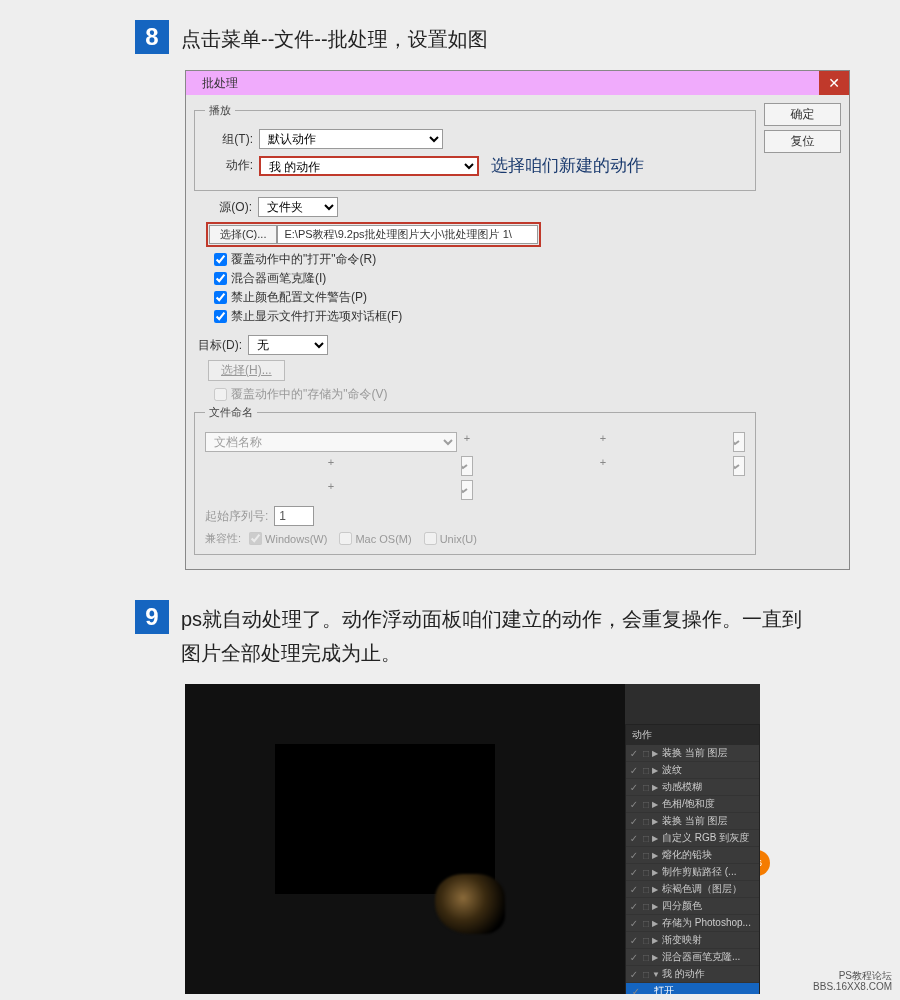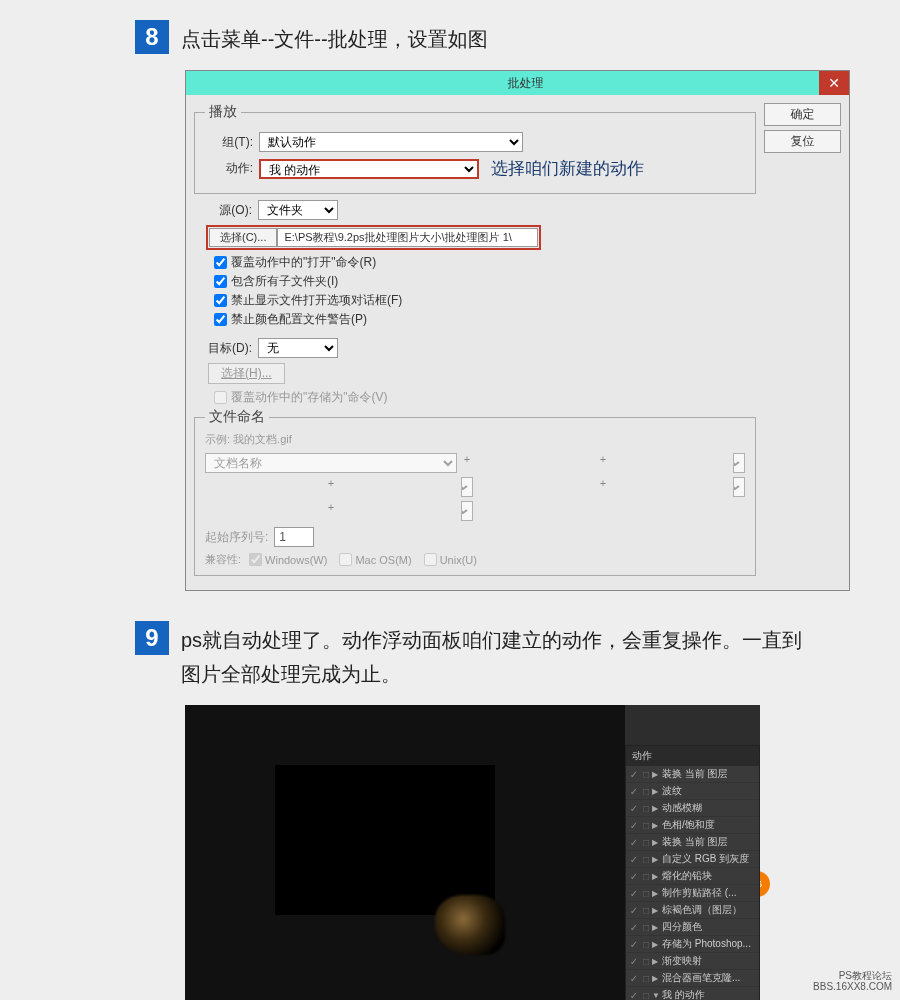--- a/index.html
+++ b/index.html
@@ -5,29 +5,29 @@
   * { box-sizing: border-box; margin: 0; padding: 0; }
   body { background: #eeeeee; font-family: "Microsoft YaHei", sans-serif; font-size: 14px; color: #333; }
   .page { width: 900px; margin: 0 auto; position: relative; padding-top: 20px; }
 
   .step { display: flex; align-items: flex-start; margin-bottom: 14px; padding: 0 10px; }
   .step-num { background: #1565c0; color: #fff; font-weight: bold; font-size: 24px; width: 34px; height: 34px; display: flex; align-items: center; justify-content: center; margin-right: 12px; flex-shrink: 0; margin-left: 125px;}
   .step-text { font-size: 20px; color: #222; line-height: 1.7; max-width: 640px; padding-top:2px;}
 
   .dialog-wrap { margin: 8px 0 30px 185px; width: 665px; }
   .dialog { background: #e8e8e8; border: 1px solid #888; font-size: 12px; }
-  .title-bar { background: #5eead4; height: 24px; display: flex; align-items: center; justify-content: center; position: relative; font-size: 12px; color: #333; padding-left: 16px;}
+  .title-bar { background: #f0abfc; height: 24px; display: flex; align-items: center; justify-content: flex-start; position: relative; font-size: 12px; color: #333; padding-left: 16px;}
   .close-x { position: absolute; right: 0; top: 0; width: 30px; height: 24px; background: #c0392b; color: #fff; display: flex; align-items: center; justify-content: center; font-size: 14px;}
   .dialog-body { display: flex; padding: 8px 8px; }
   .dialog-main { flex: 1; }
   .dialog-side { width: 85px; padding-left: 8px; }
   .btn { background: #f4f4f4; border: 1px solid #999; padding: 2px 0; text-align: center; font-size: 12px; margin-bottom: 4px; width: 100%; }
 
   fieldset { border: 1px solid #aaa; padding: 6px 10px 8px 10px; margin-bottom: 6px; }
-  legend { font-size: 14px; padding: 0 4px; color: #444; }
+  legend { font-size: 11px; padding: 0 4px; color: #444; }
 
   .row { display: flex; align-items: center; margin: 5px 0; font-size: 12px; }
   .lbl { display: inline-block; min-width: 48px; text-align: right; margin-right: 6px; }
   select, input[type=text] { font-size: 12px; padding: 1px 4px; border: 1px solid #999; background: #fff; height: 20px;}
   .red-box { border: 2px solid #c0392b !important; }
   .note { color: #1a3a6e; font-size: 17px; margin-left: 12px; }
   .cb-row { display: flex; align-items: center; font-size: 12px; margin: 2px 0 2px 20px; }
   .cb-row input { margin-right: 4px; }
   .file-path { display: flex; align-items: center; margin: 4px 0 4px 20px; }
   .file-path .btn-sm { border: 1px solid #999; background: #f4f4f4; padding: 1px 10px; font-size: 11px; }
@@ -75,21 +75,21 @@
         <span>批处理</span>
         <div class="close-x">✕</div>
       </div>
       <div class="dialog-body">
         <div class="dialog-main">
 
           <fieldset>
             <legend>播放</legend>
             <div class="row">
               <span class="lbl">组(T):</span>
-              <select style="width:264px">
+              <select style="width:184px">
                 <option>默认动作</option>
               </select>
             </div>
             <div class="row">
               <span class="lbl">动作:</span>
               <select class="red-box" style="width:220px">
                 <option>我 的动作</option>
               </select>
               <span class="note">选择咱们新建的动作</span>
             </div>
@@ -106,48 +106,47 @@
             <div class="btn-sm">选择(C)...</div>
             <div class="path">E:\PS教程\9.2ps批处理图片大小\批处理图片 1\</div>
           </div>
 
           <div class="cb-row">
               <input type="checkbox" checked="" style="">
               <span>覆盖动作中的"打开"命令(R)</span>
             </div>
           <div class="cb-row">
               <input type="checkbox" checked="" style="">
-              <span>包含所有子文件夹(I)</span>
+              <span>混合器画笔克隆(I)</span>
+            </div>
+          <div class="cb-row">
+              <input type="checkbox" checked="" style="">
+              <span>禁止颜色配置文件警告(P)</span>
             </div>
           <div class="cb-row">
               <input type="checkbox" checked="" style="">
               <span>禁止显示文件打开选项对话框(F)</span>
             </div>
-          <div class="cb-row">
-              <input type="checkbox" checked="" style="">
-              <span>禁止颜色配置文件警告(P)</span>
-            </div>
-
-          <div class="row" style="margin-left:10px; margin-top:10px;">
+
+          <div class="row" style="margin-top:10px;">
             <span class="lbl">目标(D):</span>
             <select style="width:80px">
               <option>无</option>
             </select>
           </div>
           <div class="row disabled" style="margin-left:14px;">
             <div class="btn-sm disabled" style="border:1px solid #bbb; padding:1px 12px; background:#eee;text-decoration:underline;">选择(H)...</div>
           </div>
           <div class="cb-row disabled">
               <input type="checkbox" disabled="" style="">
               <span>覆盖动作中的"存储为"命令(V)</span>
             </div>
 
           <fieldset class="disabled">
             <legend>文件命名</legend>
-            <div style="font-size:11px;">示例: 我的文档.gif</div>
             <div class="naming-grid">
               <select disabled=""><option>文档名称</option></select>
                 <div class="plus">+</div>
                 <div class="plus">+</div>
               <select disabled=""><option></option></select>
                 <div class="plus">+</div>
               <select disabled=""><option></option></select>
                 <div class="plus">+</div>
               <select disabled=""><option></option></select>
                 <div class="plus">+</div>

